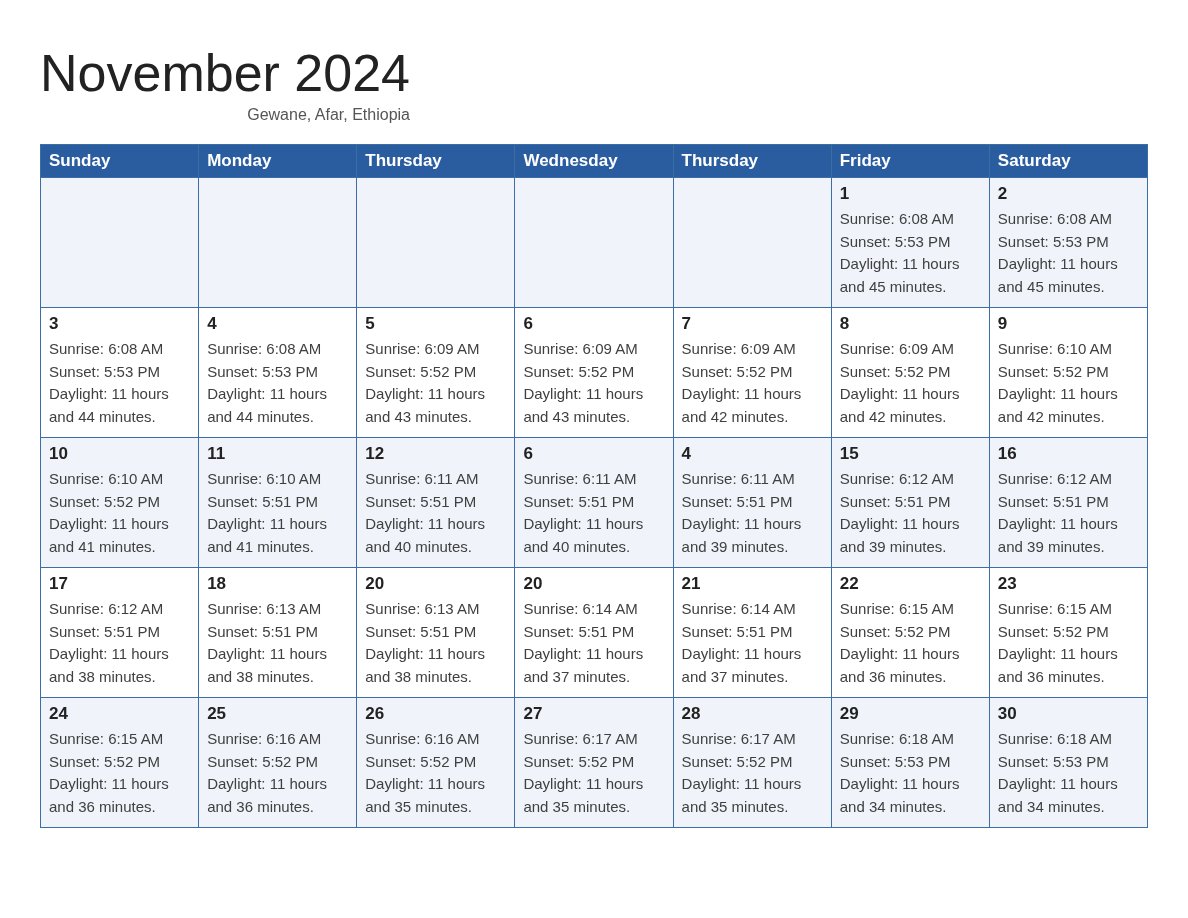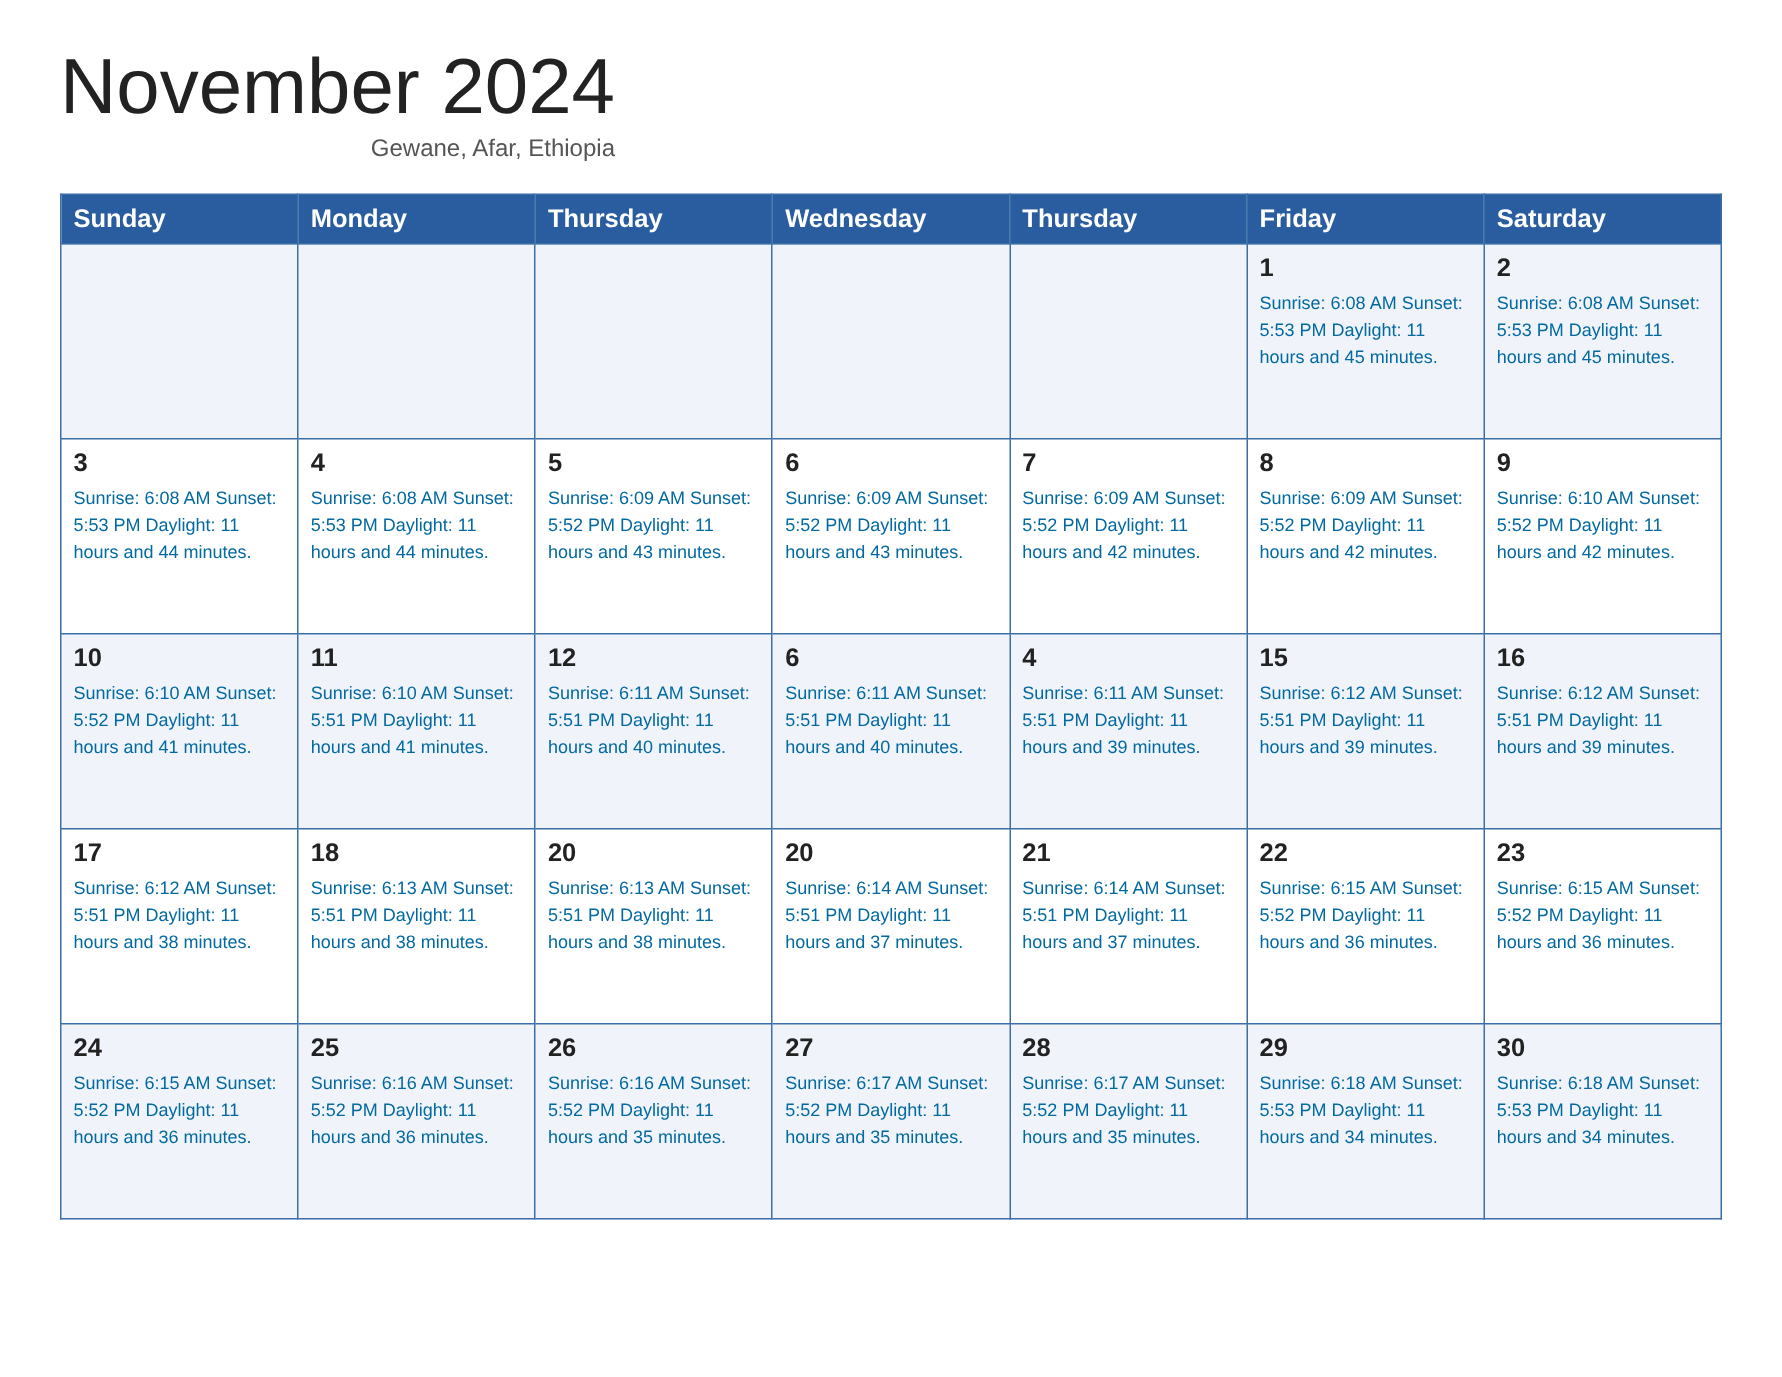--- a/index.html
+++ b/index.html
@@ -48,20 +48,21 @@
       margin-left: 4px;
     }
     .title-area {
       text-align: right;
     }
     .month-title {
       font-size: 52px;
       font-weight: normal;
       color: #222;
       line-height: 1.1;
+      margin-top: 15px;
     }
     .location-title {
       font-size: 16px;
       color: #555;
       margin-top: 4px;
     }
     table {
       width: 100%;
       border-collapse: collapse;
       border: 1px solid #3a6ea5;
@@ -86,22 +87,22 @@
       height: 130px;
     }
     .day-number {
       font-size: 17px;
       font-weight: bold;
       color: #222;
       display: block;
       margin-bottom: 4px;
     }
     .day-info {
-      font-size: 12px;
-      color: #0369a1;
+      font-size: 15px;
+      color: #404040;
       line-height: 1.5;
     }
     tbody tr:nth-child(odd) td {
       background-color: #f0f4fa;
     }
     tbody tr:nth-child(even) td {
       background-color: #ffffff;
     }
   </style>
 </head>

